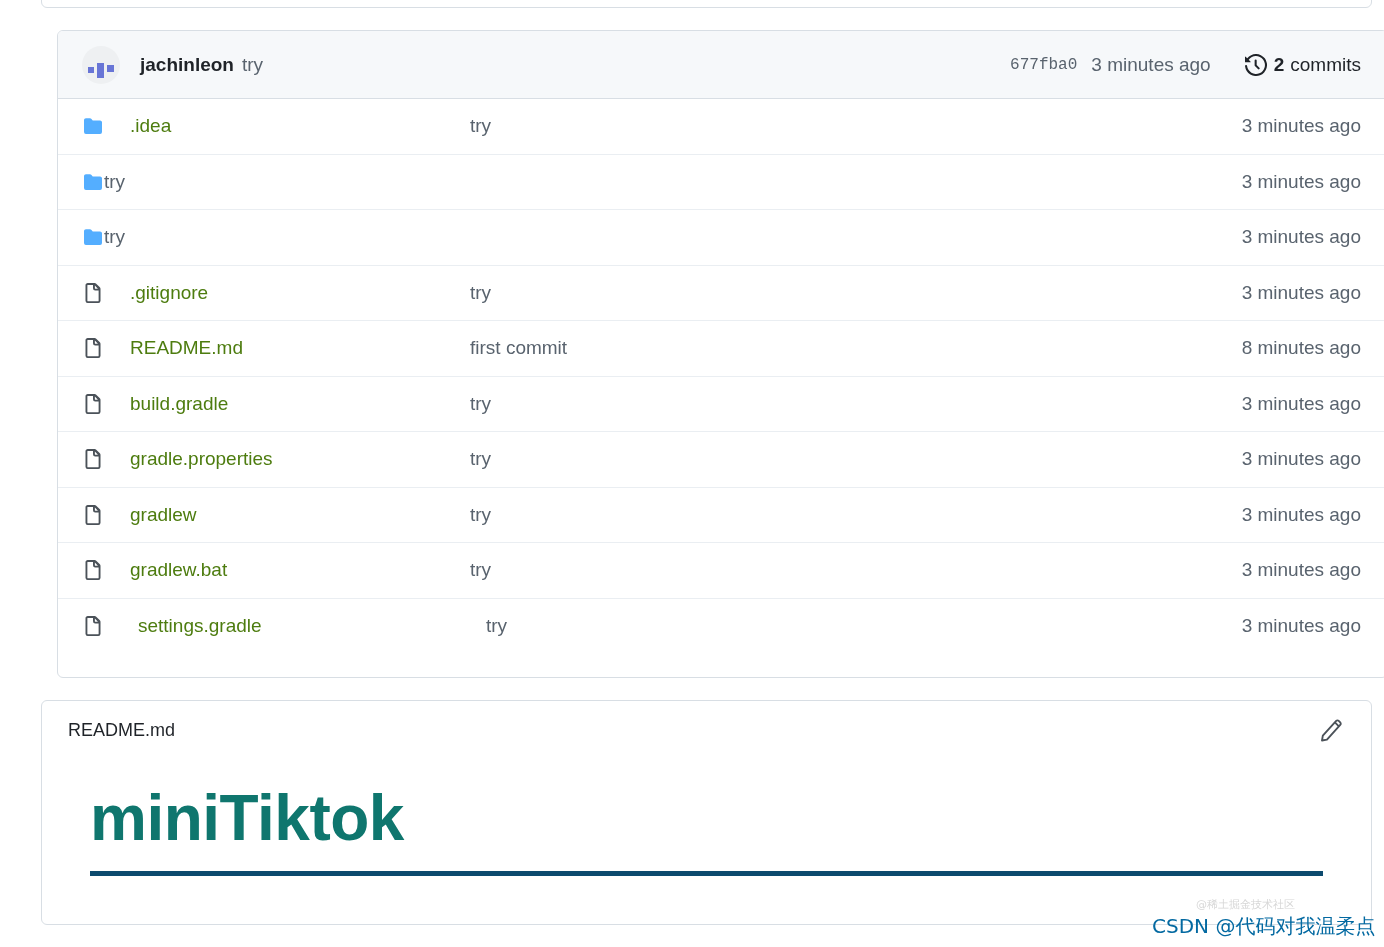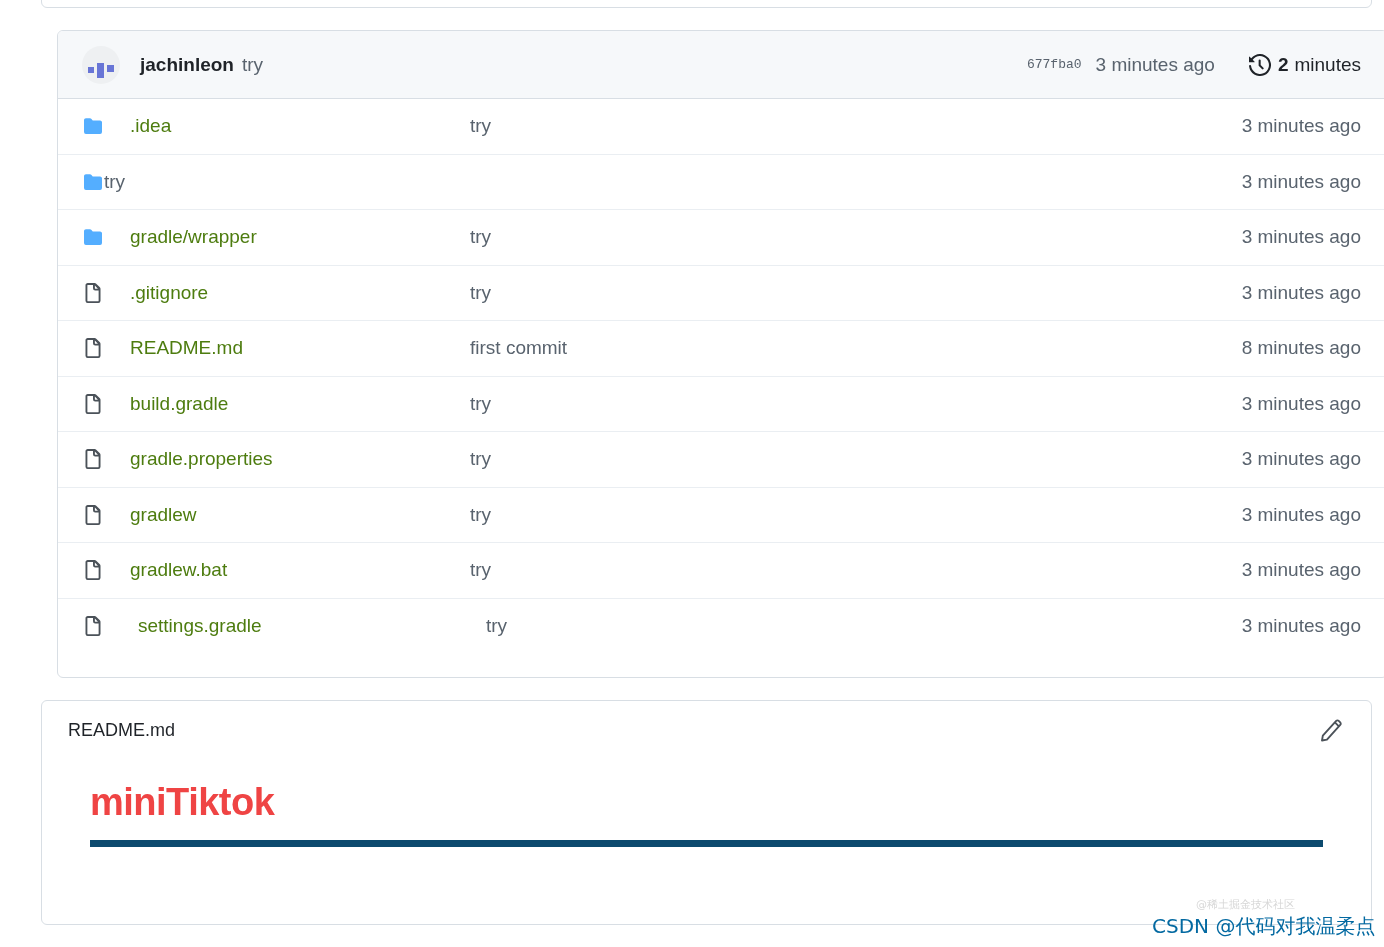--- a/index.html
+++ b/index.html
@@ -88,21 +88,21 @@
   }
 
   .commit-meta {
     margin-left: auto;
     display: flex;
     align-items: center;
     white-space: nowrap;
   }
   .commit-sha {
     font-family: "Liberation Mono", monospace;
-    font-size: 13px;
+    font-size: 16px;
     color: #59636e;
   }
   .commit-reltime {
     font-size: 19px;
     color: #59636e;
     margin-left: 14px;
   }
   .commits-count {
     display: flex;
     align-items: center;
@@ -195,26 +195,26 @@
   }
   .readme-edit {
     margin-left: auto;
     line-height: 0;
     cursor: pointer;
   }
   .readme-body {
     padding: 0 48px;
   }
   .readme-h1 {
-    font-size: 38px;
+    font-size: 64px;
     font-weight: bold;
-    color: #ef4444;
+    color: #0f766e;
     margin: 22px 0 0 0;
     padding-bottom: 16px;
-    border-bottom: 7px solid #0c4a6e;
+    border-bottom: 5px solid #0c4a6e;
     letter-spacing: -0.5px;
   }
 
   
   .watermark {
     position: absolute;
     white-space: nowrap;
     pointer-events: none;
     user-select: none;
     font-family: "DejaVu Sans", sans-serif;
@@ -252,21 +252,21 @@
       <span class="commit-sha">677fba0</span>
       <span class="commit-reltime">3 minutes ago</span>
       <span class="commits-count">
         <span class="history-icon">
           <svg width="22" height="22" viewBox="0 0 16 16" fill="#1f2328" aria-hidden="true">
             <path d="M1.643 3.143 .427 1.927A.25.25 0 0 0 0 2.104V5.75a.25.25 0 0 0 .25.25h3.646a.25.25 0 0 0 .177-.427L2.715 4.215a6.5 6.5 0 1 1-1.18 4.458.75.75 0 1 0-1.493.154 8.001 8.001 0 1 0 1.6-5.684Z"></path>
             <path d="M7.75 4a.75.75 0 0 1 .75.75v3.19l1.97 1.97a.75.75 0 1 1-1.06 1.06L7.22 8.78A.75.75 0 0 1 7 8.25v-3.5A.75.75 0 0 1 7.75 4Z"></path>
           </svg>
         </span>
         <span class="num">2</span>
-        <span class="word">minutes</span>
+        <span class="word">commits</span>
       </span>
     </div>
   </div>
 
   <div id="file-list">
       <div class="file-row">
         <span class="row-icon">
           <svg width="22" height="18" viewBox="0 0 16 16" aria-hidden="true">
             <path fill="#54aeff" d="M.513 1.513A1.75 1.75 0 0 1 1.75 1h3.5c.55 0 1.07.26 1.4.7l.9 1.2c.04.06.11.1.2.1h6.5c.97 0 1.75.78 1.75 1.75v8.5A1.75 1.75 0 0 1 14.25 15H1.75A1.75 1.75 0 0 1 0 13.25V2.75c0-.46.18-.91.513-1.237Z"></path>
           </svg>
@@ -283,21 +283,20 @@
         </span>
         <span class="row-commit">try</span>
         <span class="row-time">3 minutes ago</span>
       </div>
       <div class="file-row">
         <span class="row-icon">
           <svg width="22" height="18" viewBox="0 0 16 16" aria-hidden="true">
             <path fill="#54aeff" d="M.513 1.513A1.75 1.75 0 0 1 1.75 1h3.5c.55 0 1.07.26 1.4.7l.9 1.2c.04.06.11.1.2.1h6.5c.97 0 1.75.78 1.75 1.75v8.5A1.75 1.75 0 0 1 14.25 15H1.75A1.75 1.75 0 0 1 0 13.25V2.75c0-.46.18-.91.513-1.237Z"></path>
           </svg>
         </span>
-        <span class="row-name">gradle/wrapper</span>
         <span class="row-commit">try</span>
         <span class="row-time">3 minutes ago</span>
       </div>
       <div class="file-row">
         <span class="row-icon">
           <svg width="20" height="22" viewBox="0 0 16 16" aria-hidden="true">
             <path fill="#4b5259" d="M2 1.75C2 .784 2.784 0 3.75 0h5.586c.464 0 .909.184 1.237.513l2.914 2.914c.329.328.513.773.513 1.237v9.586A1.75 1.75 0 0 1 12.25 16h-8.5A1.75 1.75 0 0 1 2 14.25Zm1.75-.25a.25.25 0 0 0-.25.25v12.5c0 .138.112.25.25.25h8.5a.25.25 0 0 0 .25-.25V6h-2.75A1.75 1.75 0 0 1 8 4.25V1.5Zm5.75.56v2.19c0 .138.112.25.25.25h2.19Z"></path>
           </svg>
         </span>
         <span class="row-name">.gitignore</span>

